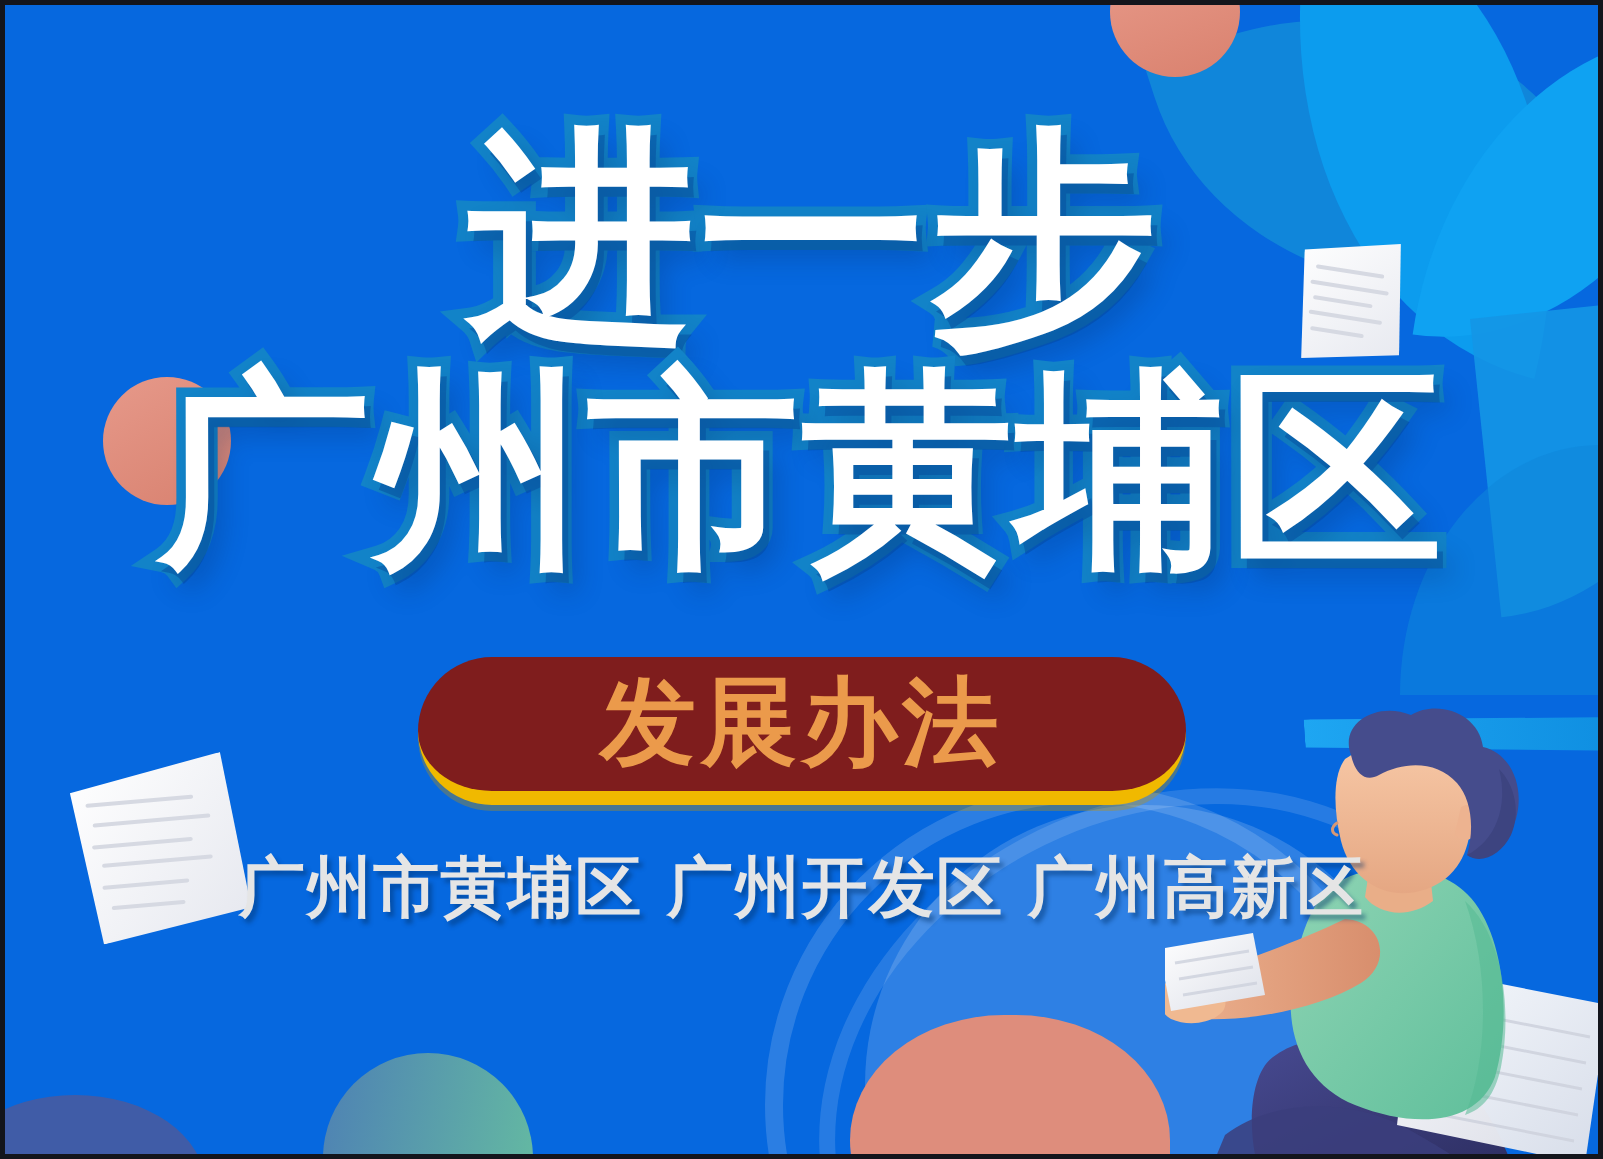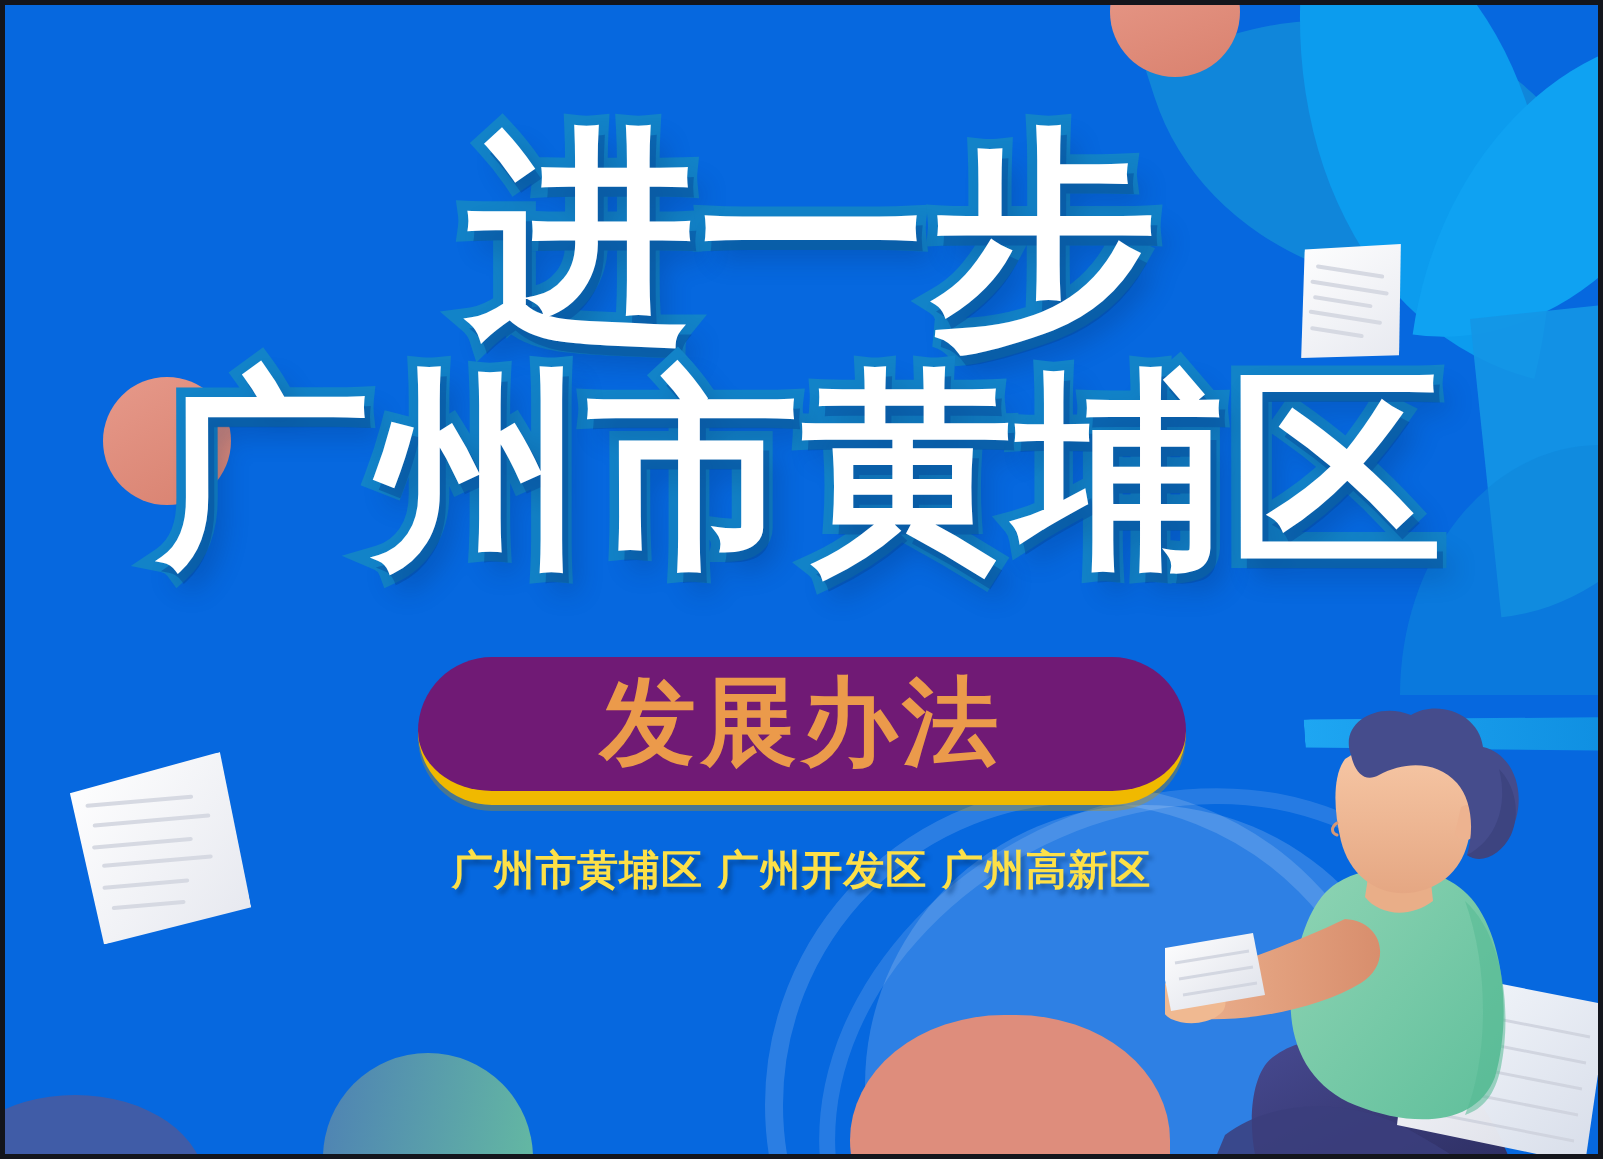--- a/index.html
+++ b/index.html
@@ -72,21 +72,21 @@
   
   .badge {
     position: absolute;
     z-index: 22;
     left: 50%;
     transform: translateX(-50%);
     top: 652px;
     width: 768px;
     height: 148px;
     border-radius: 76px;
-    background: #701a75;
+    background: #7f1d1d;
     border-bottom: 14px solid #F0B900;
     box-sizing: border-box;
     display: flex;
     align-items: center;
     justify-content: center;
     box-shadow: 0 6px 0 rgba(198, 146, 0, 0.35);
   }
   .badge-text {
     font-family: "DejaVu Sans", "Liberation Sans", sans-serif;
     font-weight: 700;
@@ -101,22 +101,22 @@
   
   .subtitle {
     position: absolute;
     z-index: 22;
     left: 0;
     right: 0;
     top: 838px;
     text-align: center;
     font-family: "DejaVu Sans", "Liberation Sans", sans-serif;
     font-weight: 700;
-    font-size: 41px;
-    color: #fde047;
+    font-size: 66px;
+    color: #e5e5e5;
     letter-spacing: 0.02em;
     white-space: nowrap;
     text-shadow: 4px 5px 4px rgba(3, 48, 105, 0.45);
   }
 
   
   .shape { position: absolute; }
 
   .coral-circle-left {
     width: 128px; height: 128px; border-radius: 50%;

